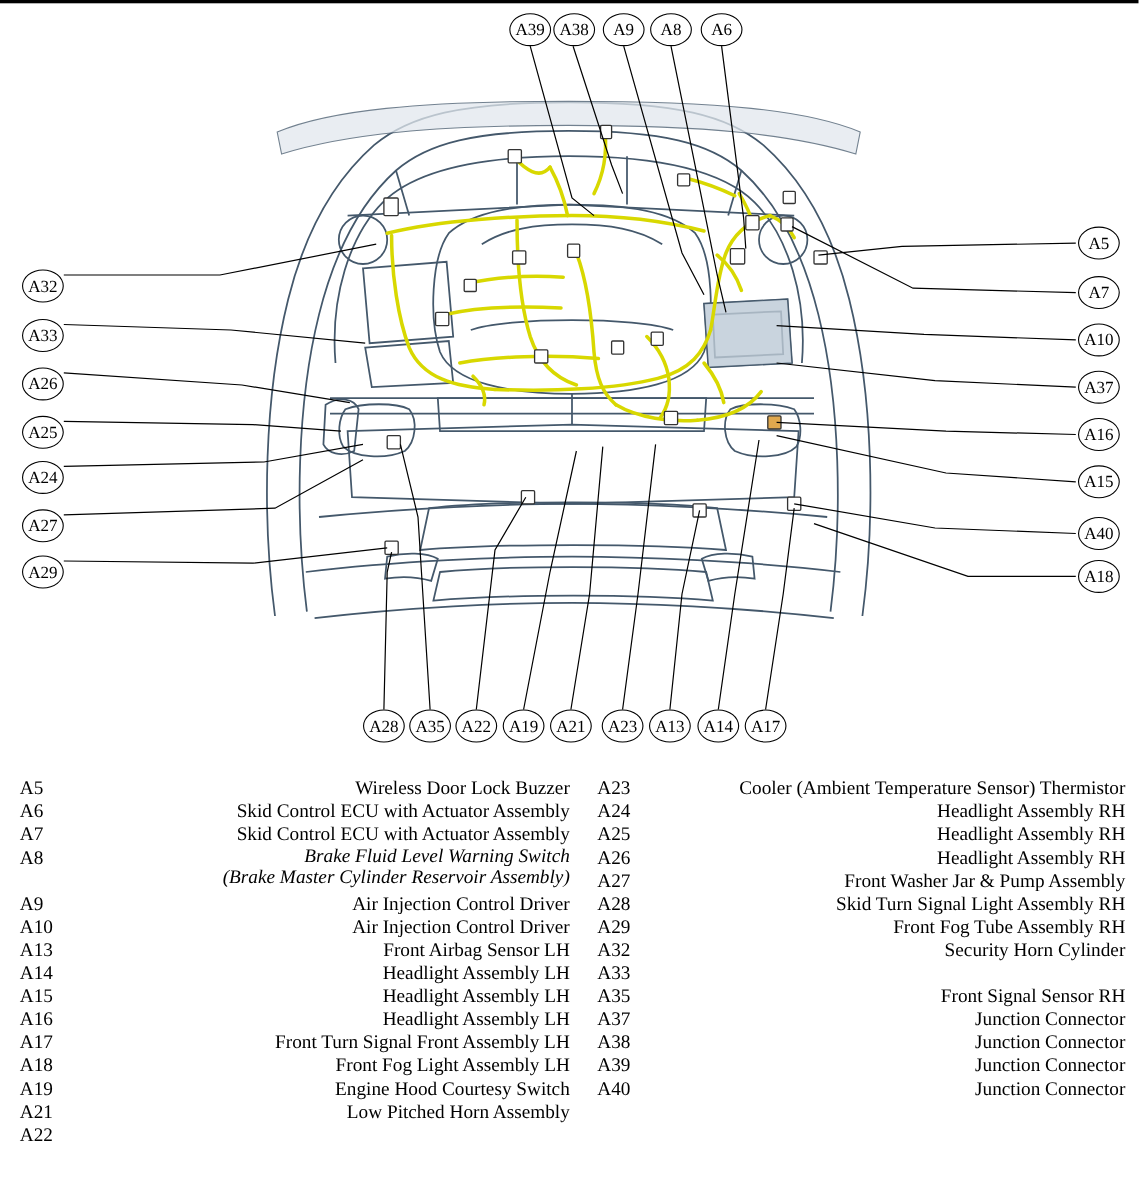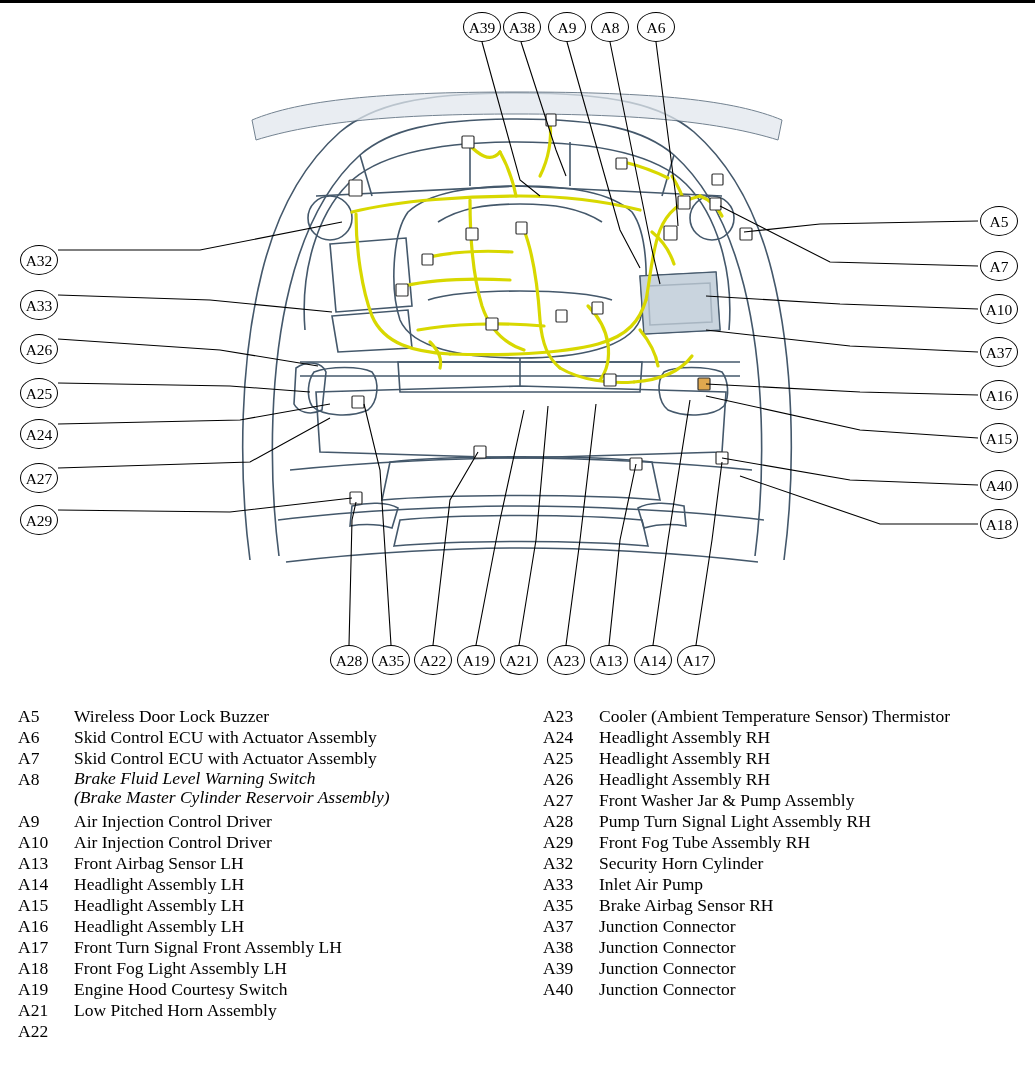--- a/index.html
+++ b/index.html
@@ -65,20 +65,21 @@
     margin-bottom: 0px;
     height: 21px;
   }
   .legend-code {
     width: 56px;
     flex: 0 0 56px;
   }
   .legend-desc {
     flex: 1 1 auto;
     white-space: pre;
+    text-align: right;
   }
   .legend-row.two-line {
     height: 42px;
   }
   .legend-row.two-line .legend-desc {
     line-height: 19px;
     font-style: italic;
   }
   .top-rule {
     position: absolute;
@@ -371,37 +372,36 @@
     <div class="legend-row">
       <span class="legend-code">A26</span>
       <span class="legend-desc">Headlight Assembly RH</span>
     </div>
     <div class="legend-row">
       <span class="legend-code">A27</span>
       <span class="legend-desc">Front Washer Jar &amp; Pump Assembly</span>
     </div>
     <div class="legend-row">
       <span class="legend-code">A28</span>
-      <span class="legend-desc">Pump Turn Signal Light Assembly RH</span>
+      <span class="legend-desc">Skid Turn Signal Light Assembly RH</span>
     </div>
     <div class="legend-row">
       <span class="legend-code">A29</span>
       <span class="legend-desc">Front Fog Tube Assembly RH</span>
     </div>
     <div class="legend-row">
       <span class="legend-code">A32</span>
       <span class="legend-desc">Security Horn Cylinder</span>
     </div>
     <div class="legend-row">
       <span class="legend-code">A33</span>
-      <span class="legend-desc">Inlet Air Pump</span>
     </div>
     <div class="legend-row">
       <span class="legend-code">A35</span>
-      <span class="legend-desc">Brake Airbag Sensor RH</span>
+      <span class="legend-desc">Front Signal Sensor RH</span>
     </div>
     <div class="legend-row">
       <span class="legend-code">A37</span>
       <span class="legend-desc">Junction Connector</span>
     </div>
     <div class="legend-row">
       <span class="legend-code">A38</span>
       <span class="legend-desc">Junction Connector</span>
     </div>
     <div class="legend-row">

